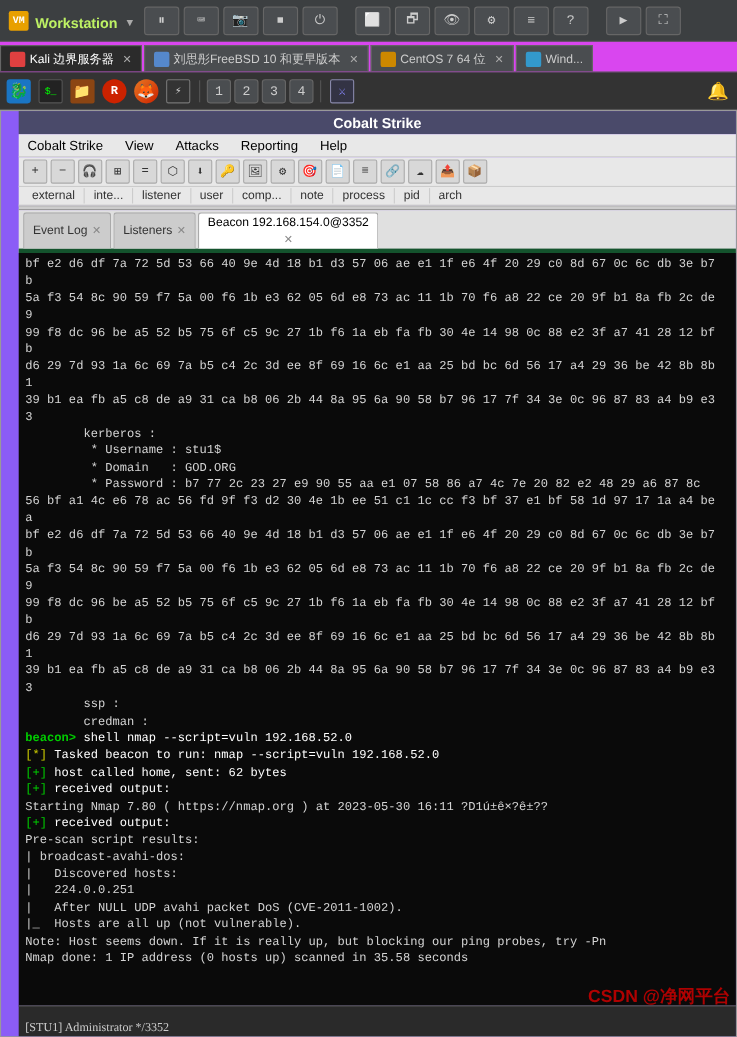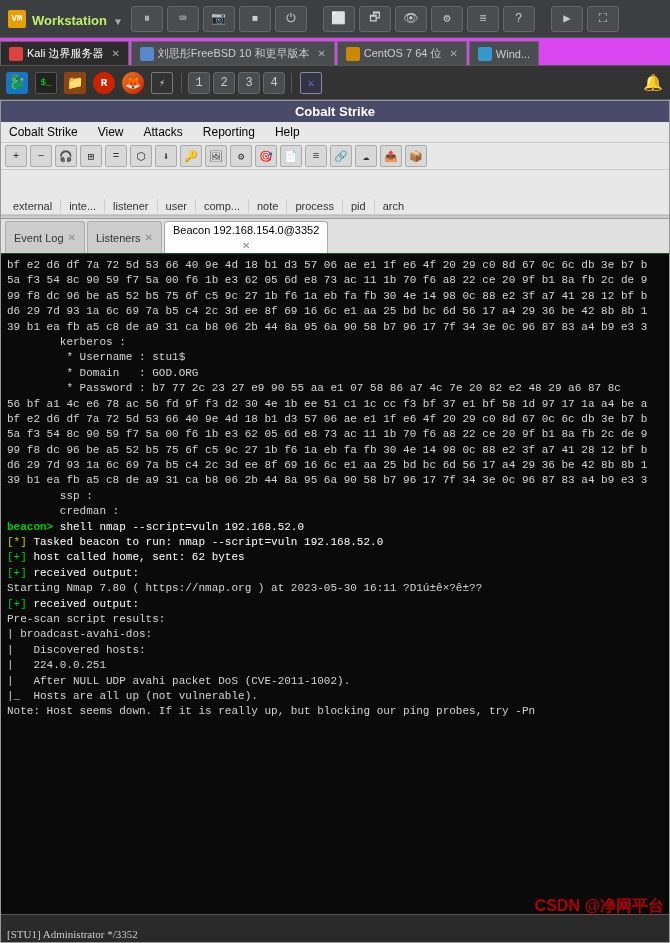--- a/index.html
+++ b/index.html
@@ -141,20 +141,21 @@
       font-size: 12px;
       cursor: pointer;
     }
 
     
     .cs-window {
       background: #8b5cf6;
       border: 1px solid #999;
       display: flex;
       flex-direction: column;
+      padding-left: 16px;
     }
     .cs-title-bar {
       background: #4a4a6a;
       color: white;
       text-align: center;
       padding: 3px 0;
       font-family: Arial, sans-serif;
       font-size: 13px;
       font-weight: bold;
     }
@@ -200,29 +201,28 @@
       border-bottom: 1px solid #ccc;
       padding: 1px 4px;
       gap: 0;
     }
     .cs-col {
       font-family: Arial, sans-serif;
       font-size: 11px;
       color: #333;
       padding: 1px 8px;
       border-right: 1px solid #ccc;
-      margin-top: 28px;
     }
     .cs-col:last-child { border-right: none; }
 
     
     .cs-tabs {
       display: flex;
       background: #e0e0e0;
-      border-bottom: 1px solid #14532d;
+      border-bottom: 4px solid #14532d;
       padding: 2px 4px 0;
       gap: 2px;
     }
     .cs-tab {
       display: flex;
       align-items: center;
       padding: 2px 8px;
       background: #cccccc;
       border: 1px solid #aaa;
       border-bottom: none;
@@ -481,20 +481,21 @@
       <div class="line">Starting Nmap 7.80 ( https://nmap.org ) at 2023-05-30 16:11 ?D1ú±ê×?ê±??</div>
       <div class="line"></div>
       <div class="line"><span class="plus">[+] </span><span class="white">received output:</span></div>
       <div class="line">Pre-scan script results:</div>
       <div class="line">| broadcast-avahi-dos:</div>
       <div class="line">|   Discovered hosts:</div>
       <div class="line">|   224.0.0.251</div>
       <div class="line">|   After NULL UDP avahi packet DoS (CVE-2011-1002).</div>
       <div class="line">|_  Hosts are all up (not vulnerable).</div>
       <div class="line">Note: Host seems down. If it is really up, but blocking our ping probes, try -Pn</div>
+      <div class="line">Nmap done: 1 IP address (0 hosts up) scanned in 35.58 seconds</div>
     </div>
 
   <div class="status-bar">
     <span>[STU1] Administrator */3352</span>
   </div>
 </div>
 
 <div class="watermark">CSDN @净网平台</div>
 
 </body></html>

